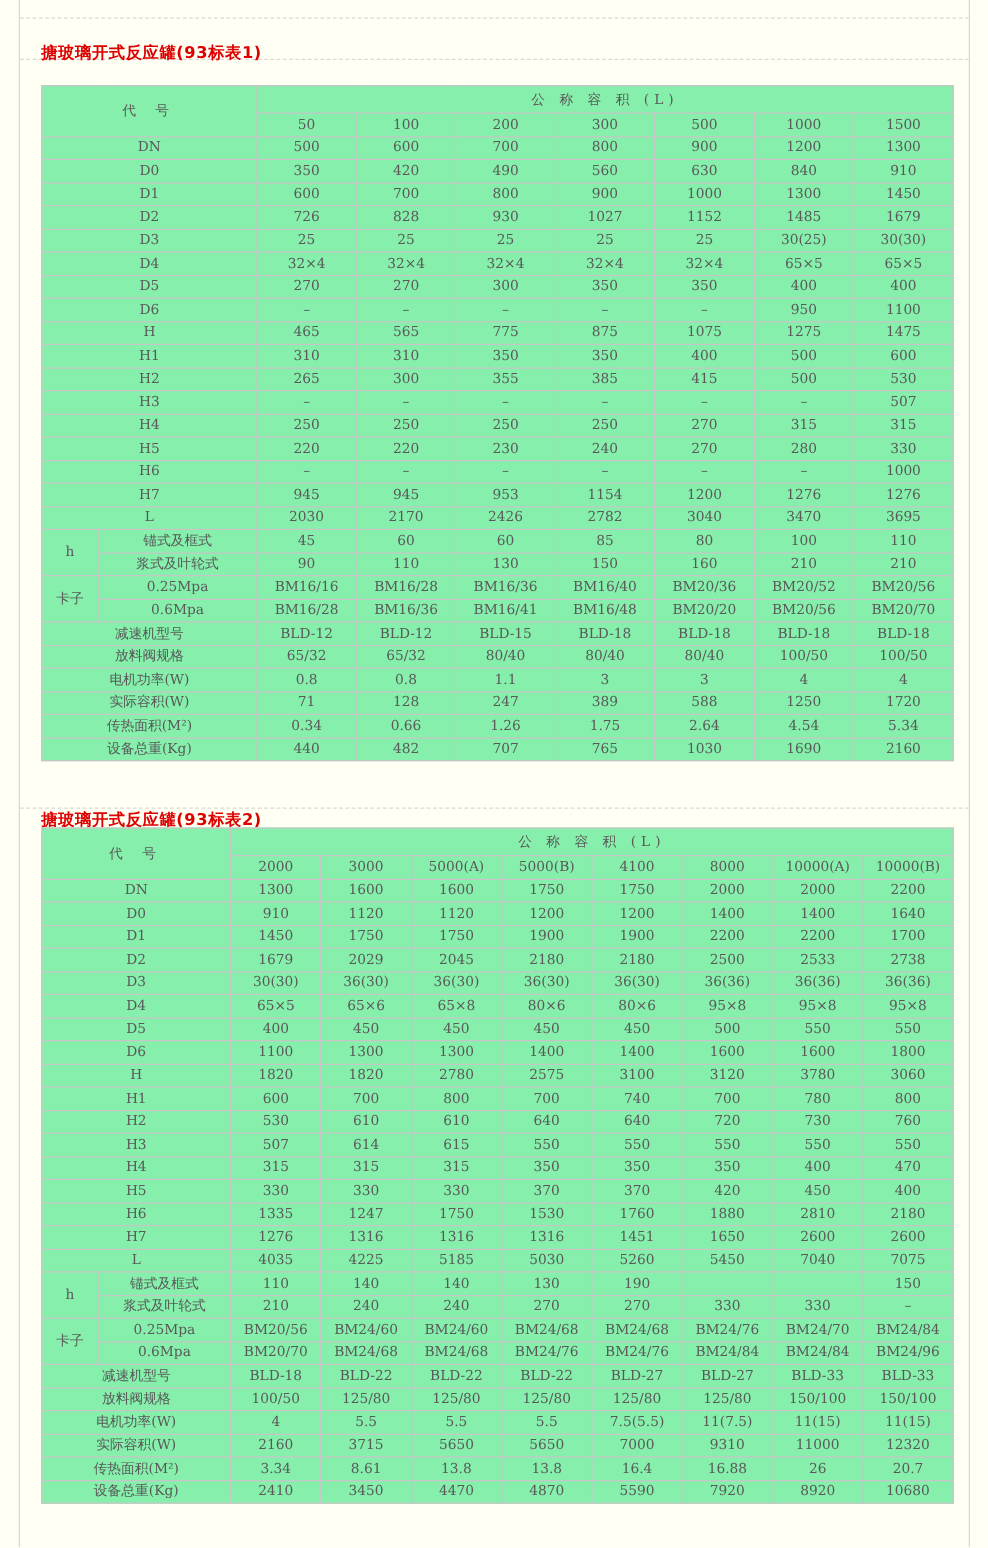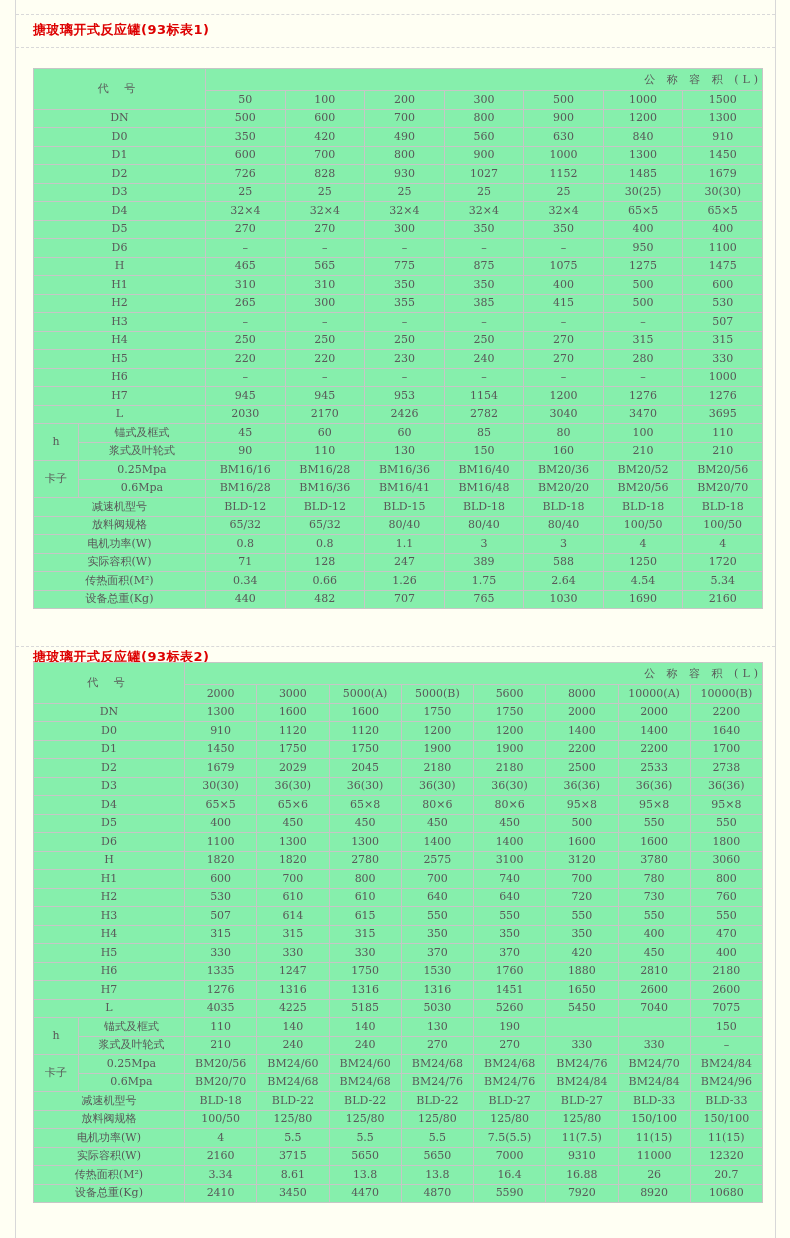--- a/index.html
+++ b/index.html
@@ -18,38 +18,38 @@
   .dashed{position:absolute;left:16px;width:759px;height:0;border-top:1px dashed #d9d9d9;}
   .dash1{top:14px;}
   .dash2{top:47px;}
   .dash3{top:646px;}
   .section-title{
     position:absolute;left:33px;
     color:#dd0000;font-weight:bold;font-size:13px;line-height:14px;
     font-family:"DejaVu Sans",sans-serif;
     letter-spacing:0.5px;white-space:nowrap;
   }
-  .title1{top:23px;text-align:center;}
+  .title1{top:36px;text-align:center;}
   .title2{top:650px;}
   .tblwrap{position:absolute;left:33px;width:729px;}
   .wrap1{top:68px;}
   .wrap2{top:662px;}
   table.spec{
     border-collapse:collapse;table-layout:fixed;width:729px;
     background:#86efac;
   }
   table.spec th,table.spec td{
     border:1px solid #c6c6c6;
     font-size:11px;font-weight:normal;
     color:#595959;text-align:center;vertical-align:middle;
     padding:0;height:17.5px;line-height:16px;
     overflow:hidden;white-space:nowrap;
     font-family:"DejaVu Serif",serif;
   }
-  table.spec th.cap{height:21px;letter-spacing:4px;text-align:right;}
+  table.spec th.cap{height:21px;letter-spacing:4px;}
   table.spec th.corner{letter-spacing:6px;}
   table.spec td.lbl,table.spec td.grp{letter-spacing:0px;}
 </style>
 </head>
 <body>
 
 <div class="page">
   <div class="vline left"></div>
   <div class="vline right"></div>
   <div class="dashed dash1"></div>
@@ -382,21 +382,21 @@
         <thead>
           <tr>
             <th rowspan="2" colspan="2" class="corner">代 号</th>
             <th colspan="8" class="cap">公 称 容 积 (L)</th>
           </tr>
           <tr>
             <th>2000</th>
             <th>3000</th>
             <th>5000(A)</th>
             <th>5000(B)</th>
-            <th>5600</th>
+            <th>4100</th>
             <th>8000</th>
             <th>10000(A)</th>
             <th>10000(B)</th>
           </tr>
         </thead>
         <tbody>
           <tr>
             <td colspan="2" class="lbl">DN</td>
             <td>1300</td>
             <td>1600</td>

